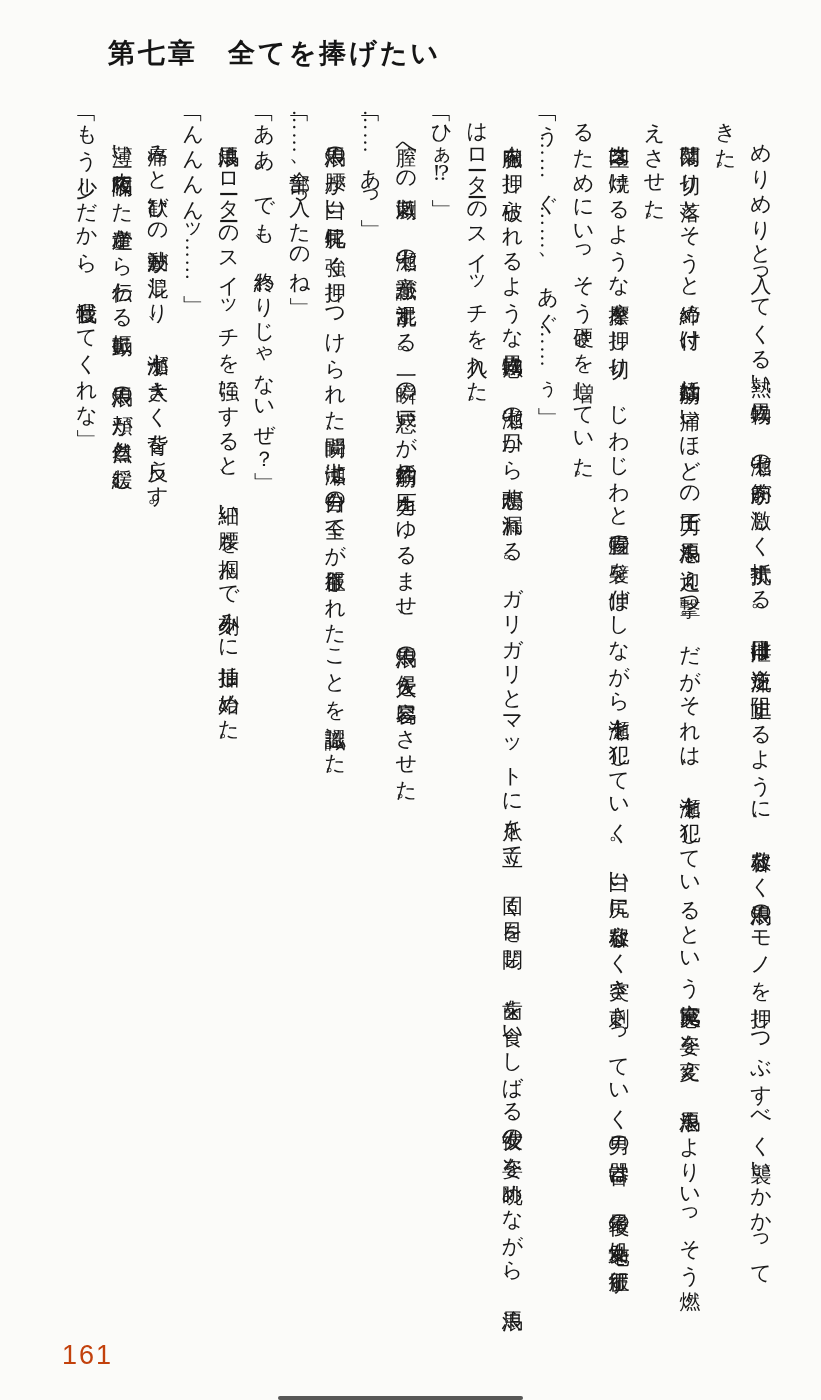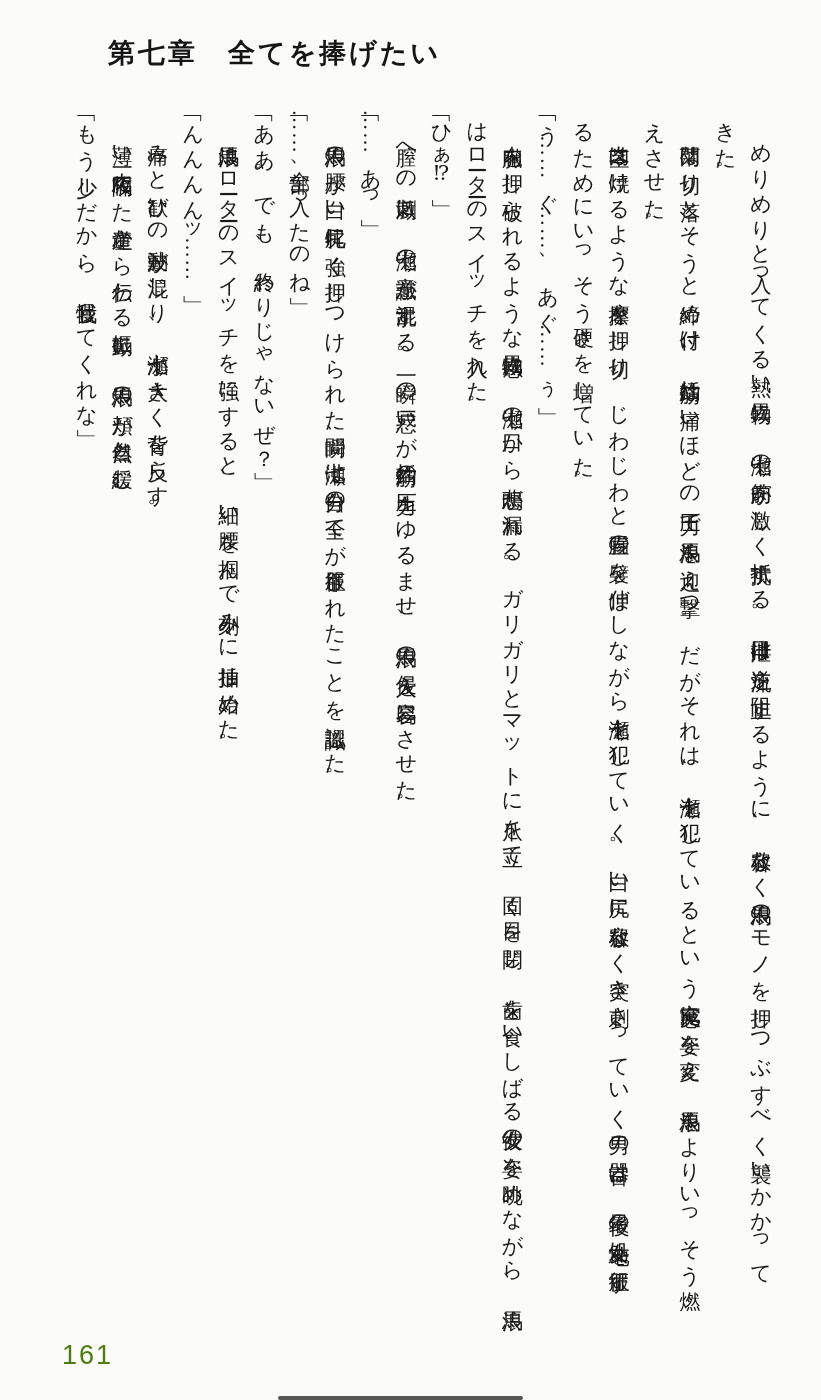--- a/index.html
+++ b/index.html
@@ -45,21 +45,21 @@
   .para { margin: 0; padding: 0; }
   .para.narrative { text-indent: 1em; }
   .para.dialogue { text-indent: 0; }
   .page-number {
     position: absolute;
     left: 62px;
     top: 1340px;
     font-family: "Liberation Sans", "DejaVu Sans", sans-serif;
     font-size: 27px;
     letter-spacing: 2px;
-    color: #4d7c0f;
+    color: #c2410c;
   }
   .scan-artifact {
     position: absolute;
     left: 278px;
     top: 1396px;
     width: 245px;
     height: 4px;
     background: #3a3a3a;
     border-radius: 2px;
     opacity: 0.85;

